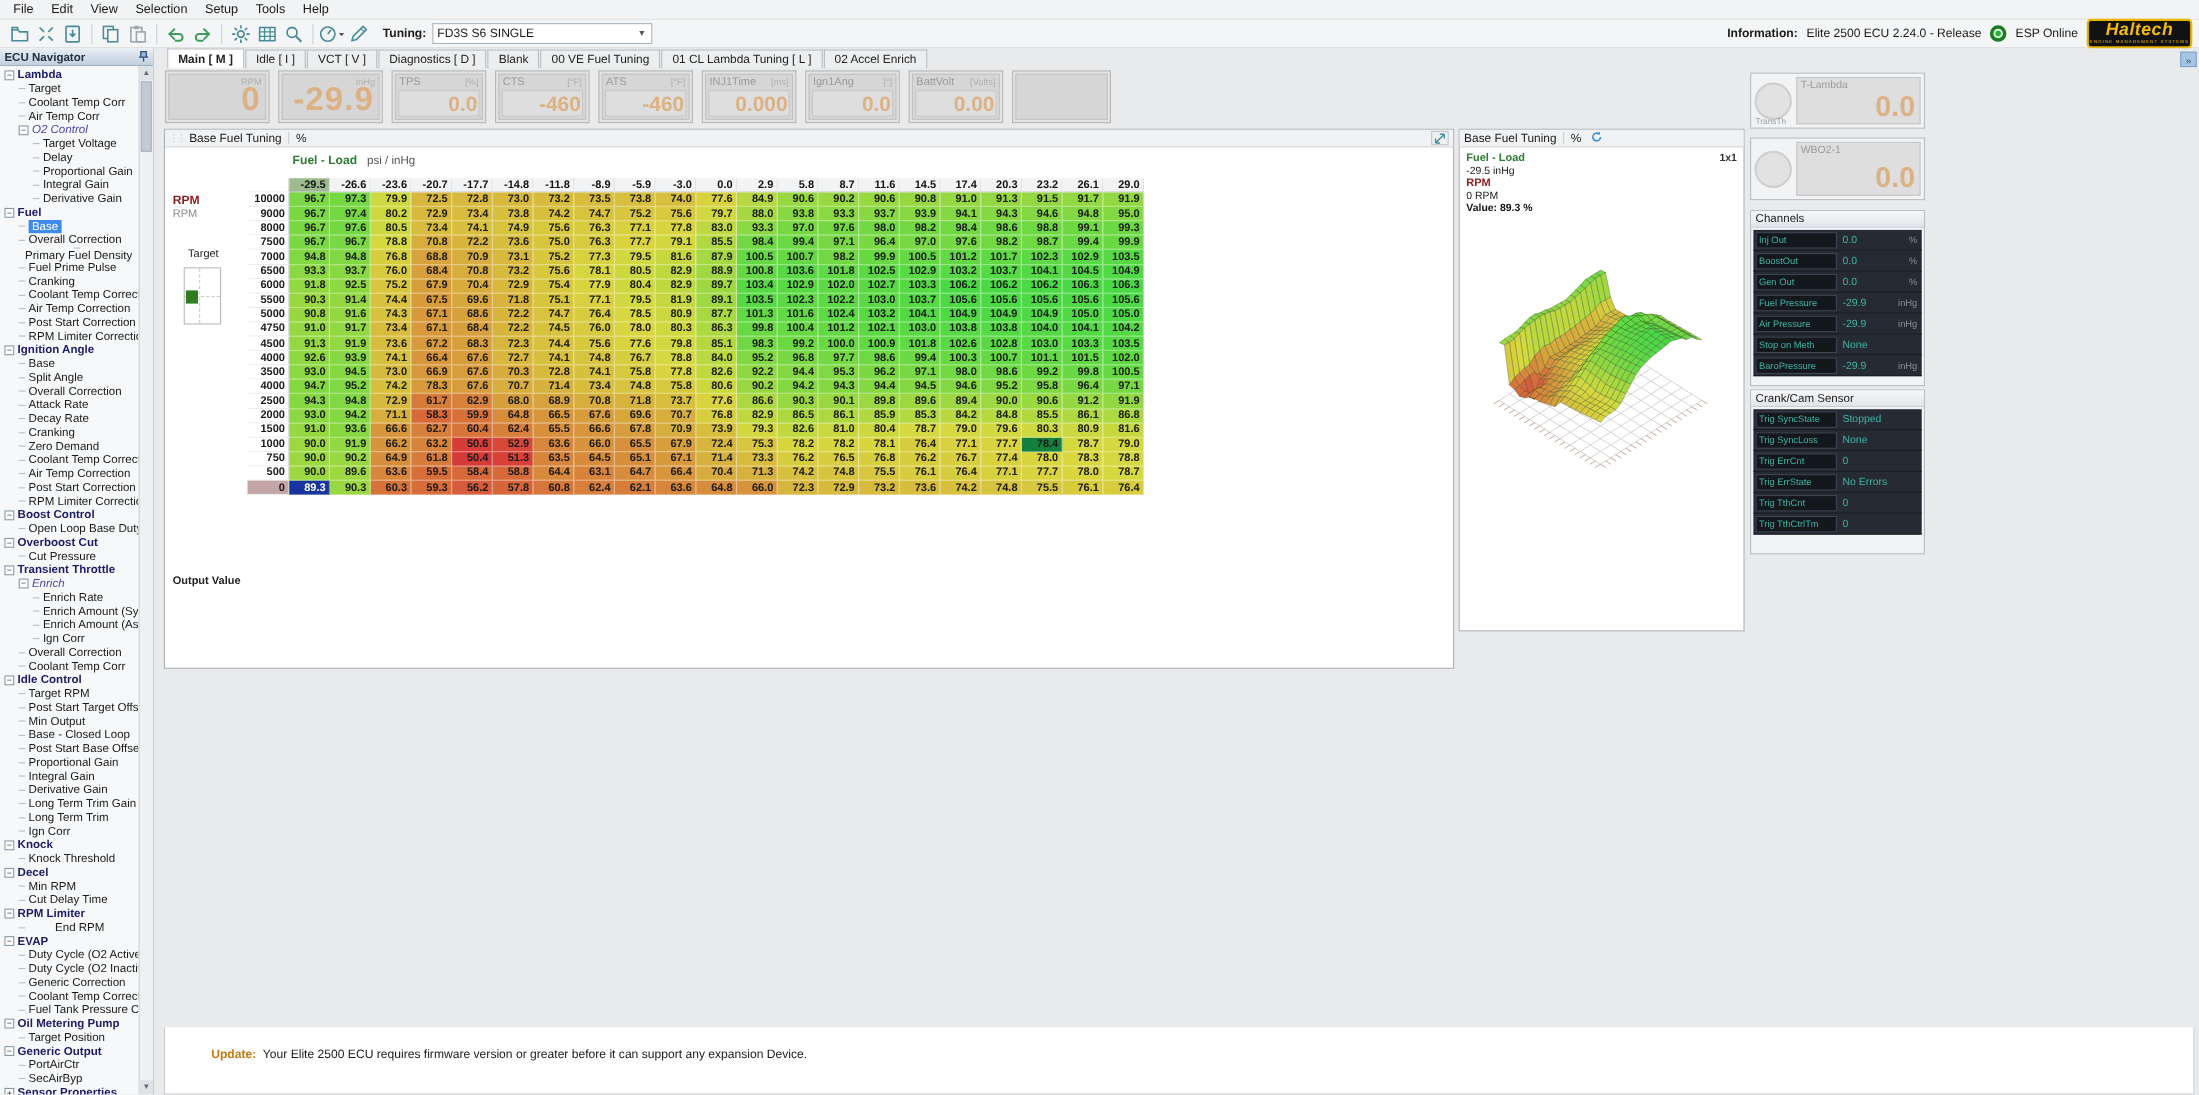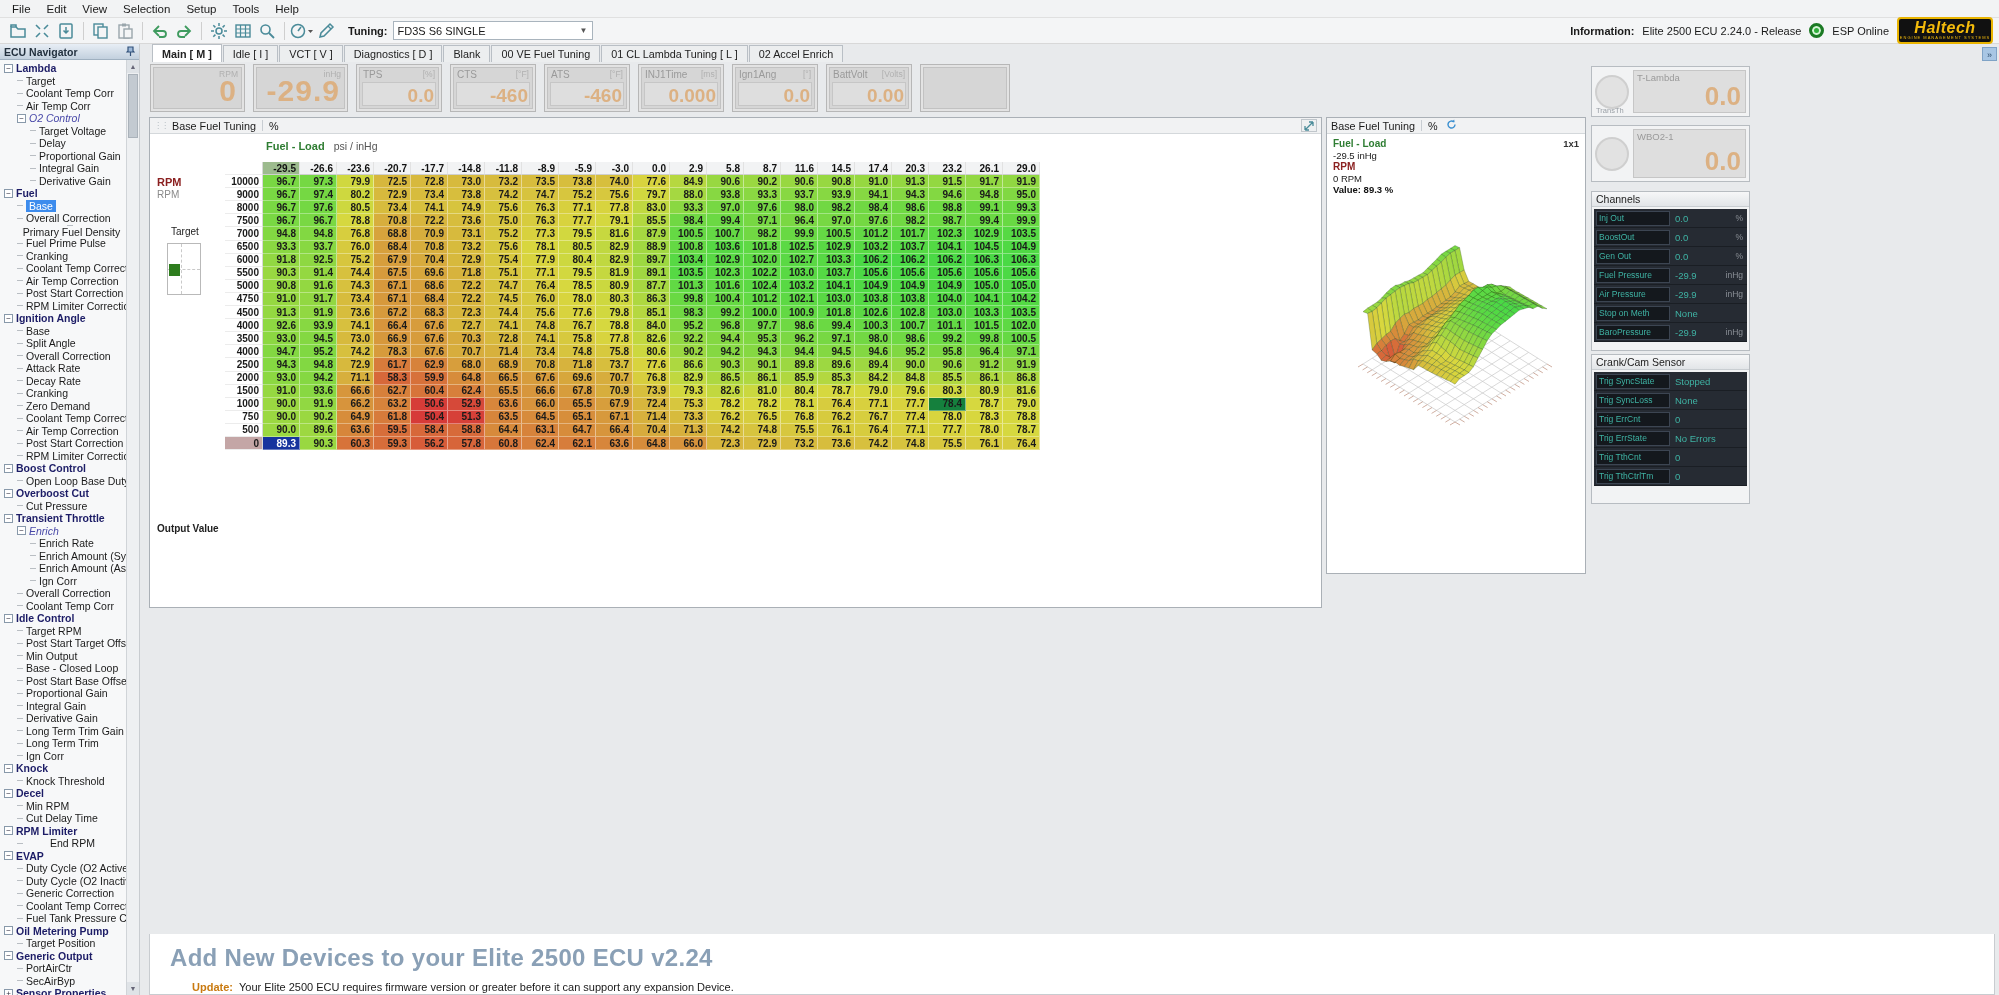--- a/index.html
+++ b/index.html
@@ -1678,21 +1678,20 @@
         <polygon points="132.6,171.4 137.2,173.7 132.6,176.7 128.0,174.6" fill="hsl(59.94821428571429,66%,54.52410714285714%)" stroke="rgba(25,60,15,0.5)" stroke-width="0.5"></polygon>
         <polygon points="123.4,172.0 128.0,174.6 123.4,179.6 118.8,177.4" fill="hsl(56.52410714285712,66%,54.43705357142857%)" stroke="rgba(25,60,15,0.5)" stroke-width="0.5"></polygon>
         <polygon points="128.0,174.6 132.6,176.7 128.0,182.2 123.4,179.6" fill="hsl(57.52500000000003,66%,54.4625%)" stroke="rgba(25,60,15,0.5)" stroke-width="0.5"></polygon>
       </svg>
   </div>
 
   <div id="right-col"></div>
 
   <div id="devices">
     <div id="devices-body">
-      <div id="devices-heading">Add New Devices to your Elite 2500 ECU v2.24</div>
       <div id="devices-update">
         <span class="ulabel">Update:</span><span>Your Elite 2500 ECU requires firmware version  or greater before it can support any expansion Device.</span>
       </div>
     </div>
   </div>
 <div class="dial-widget" style="top: 22px; height: 51px;">
       <div class="dial"></div>
       <span class="dial-cap">TransTh</span>
       <div class="readout">
         <span class="gname">T-Lambda</span>

